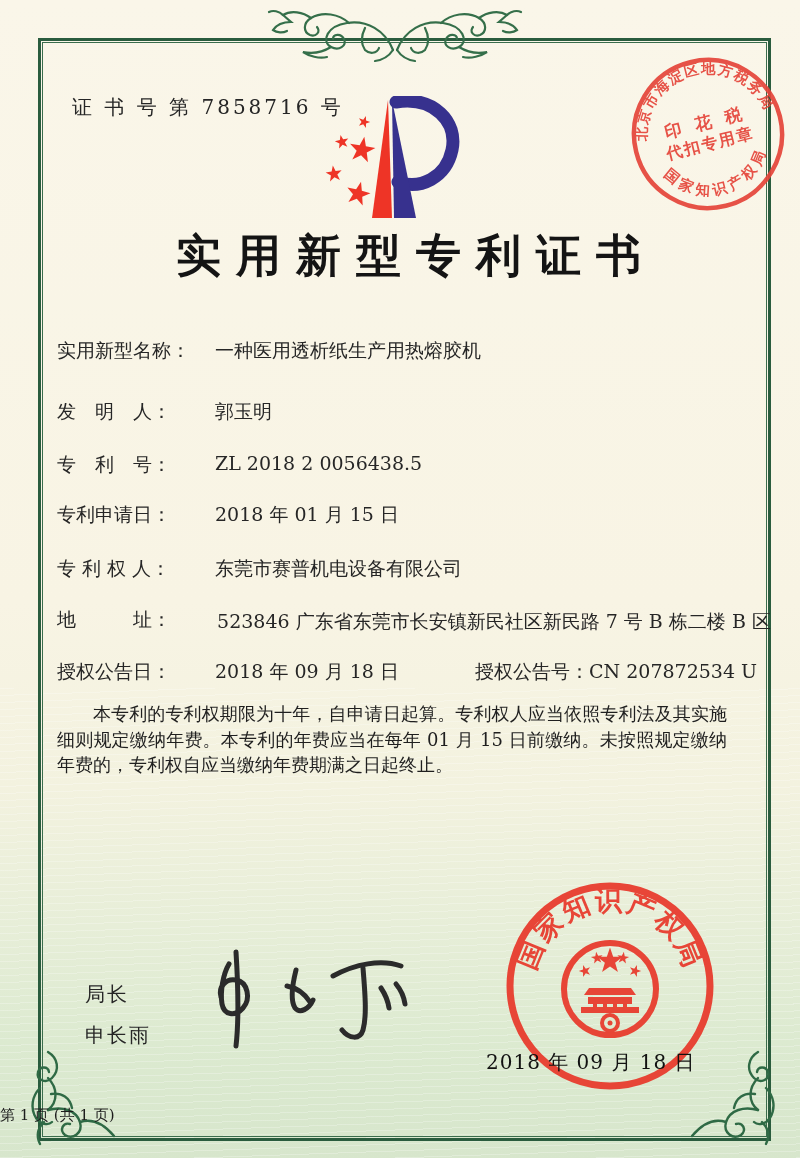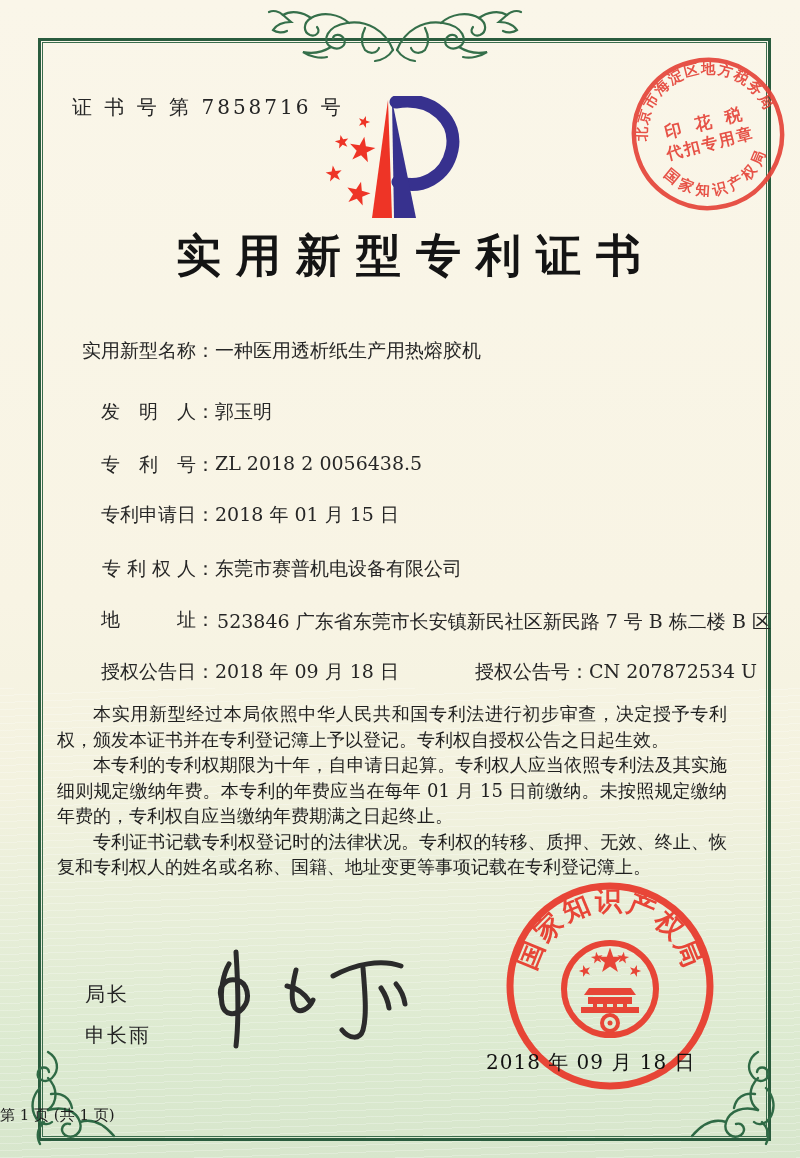--- a/index.html
+++ b/index.html
@@ -21,21 +21,21 @@
   #corner-bl{left:18px;top:1048px;}
   #corner-br{left:688px;top:1048px;}
   .cert-no{position:absolute;left:72px;top:94px;font-size:20px;letter-spacing:3px;z-index:3;}
   .logo{position:absolute;left:320px;top:96px;z-index:3;}
   .title{
     position:absolute;left:0;top:226px;width:800px;text-align:center;z-index:3;
     font-size:45px;font-weight:bold;letter-spacing:15px;padding-left:32px;box-sizing:border-box;color:#141414;
   }
   .fields{position:absolute;left:57px;top:0;width:680px;z-index:3;font-size:19px;}
   .frow{position:absolute;left:0;white-space:nowrap;}
-  .frow .lbl{display:inline-block;width:158px;vertical-align:top;text-align:right;}
+  .frow .lbl{display:inline-block;width:158px;vertical-align:top;}
   .frow .val{display:inline-block;vertical-align:top;}
   .frow .val.wrap{white-space:normal;width:558px;line-height:29px;text-align:center;}
   .frow .sub{position:absolute;left:418px;top:0;white-space:nowrap;}
   .bodytext{position:absolute;left:57px;top:701px;width:670px;z-index:3;
     font-size:18px;line-height:25.5px;text-align:justify;color:#1f1f1f;}
   .bodytext p{margin:0;text-indent:2em;}
   .director{position:absolute;left:85px;top:981px;z-index:3;font-size:20px;letter-spacing:2px;}
   .director div{margin-bottom:14px;}
   .sig{position:absolute;left:183px;top:942px;z-index:4;}
   .bigseal{position:absolute;left:501px;top:877px;z-index:3;opacity:.93;}
@@ -134,23 +134,21 @@
   <div class="frow" style="top:607px">
     <span class="lbl">地　　　址：</span><span class="val wrap">523846 广东省东莞市长安镇新民社区新民路 7 号 B 栋二楼 B 区</span>
   </div>
   <div class="frow" style="top:659px">
     <span class="lbl">授权公告日：</span><span class="val">2018 年 09 月 18 日</span>
     <span class="sub"><span>授权公告号：</span><span>CN 207872534 U</span></span>
   </div>
 </div>
 
 <div class="bodytext">
-  <p>本实用新型经过本局依照中华人民共和国专利法进行初步审查，决定授予专利权，颁发本证书并在专利登记簿上予以登记。专利权自授权公告之日起生效。</p>
   <p>本专利的专利权期限为十年，自申请日起算。专利权人应当依照专利法及其实施细则规定缴纳年费。本专利的年费应当在每年 01 月 15 日前缴纳。未按照规定缴纳年费的，专利权自应当缴纳年费期满之日起终止。</p>
-  <p>专利证书记载专利权登记时的法律状况。专利权的转移、质押、无效、终止、恢复和专利权人的姓名或名称、国籍、地址变更等事项记载在专利登记簿上。</p>
 </div>
 
 <div class="director">
   <div>局长</div>
   <div>申长雨</div>
 </div>
 
 <svg class="sig" width="250" height="125" viewBox="0 0 250 125">
   <g stroke="#2b2b2b" stroke-width="5" fill="none" stroke-linecap="round" stroke-linejoin="round">
     <path d="M46,22 C40,32 37,50 39,62 C41,73 52,75 60,66 C68,57 65,40 53,38 C43,36 35,45 38,55"></path>

